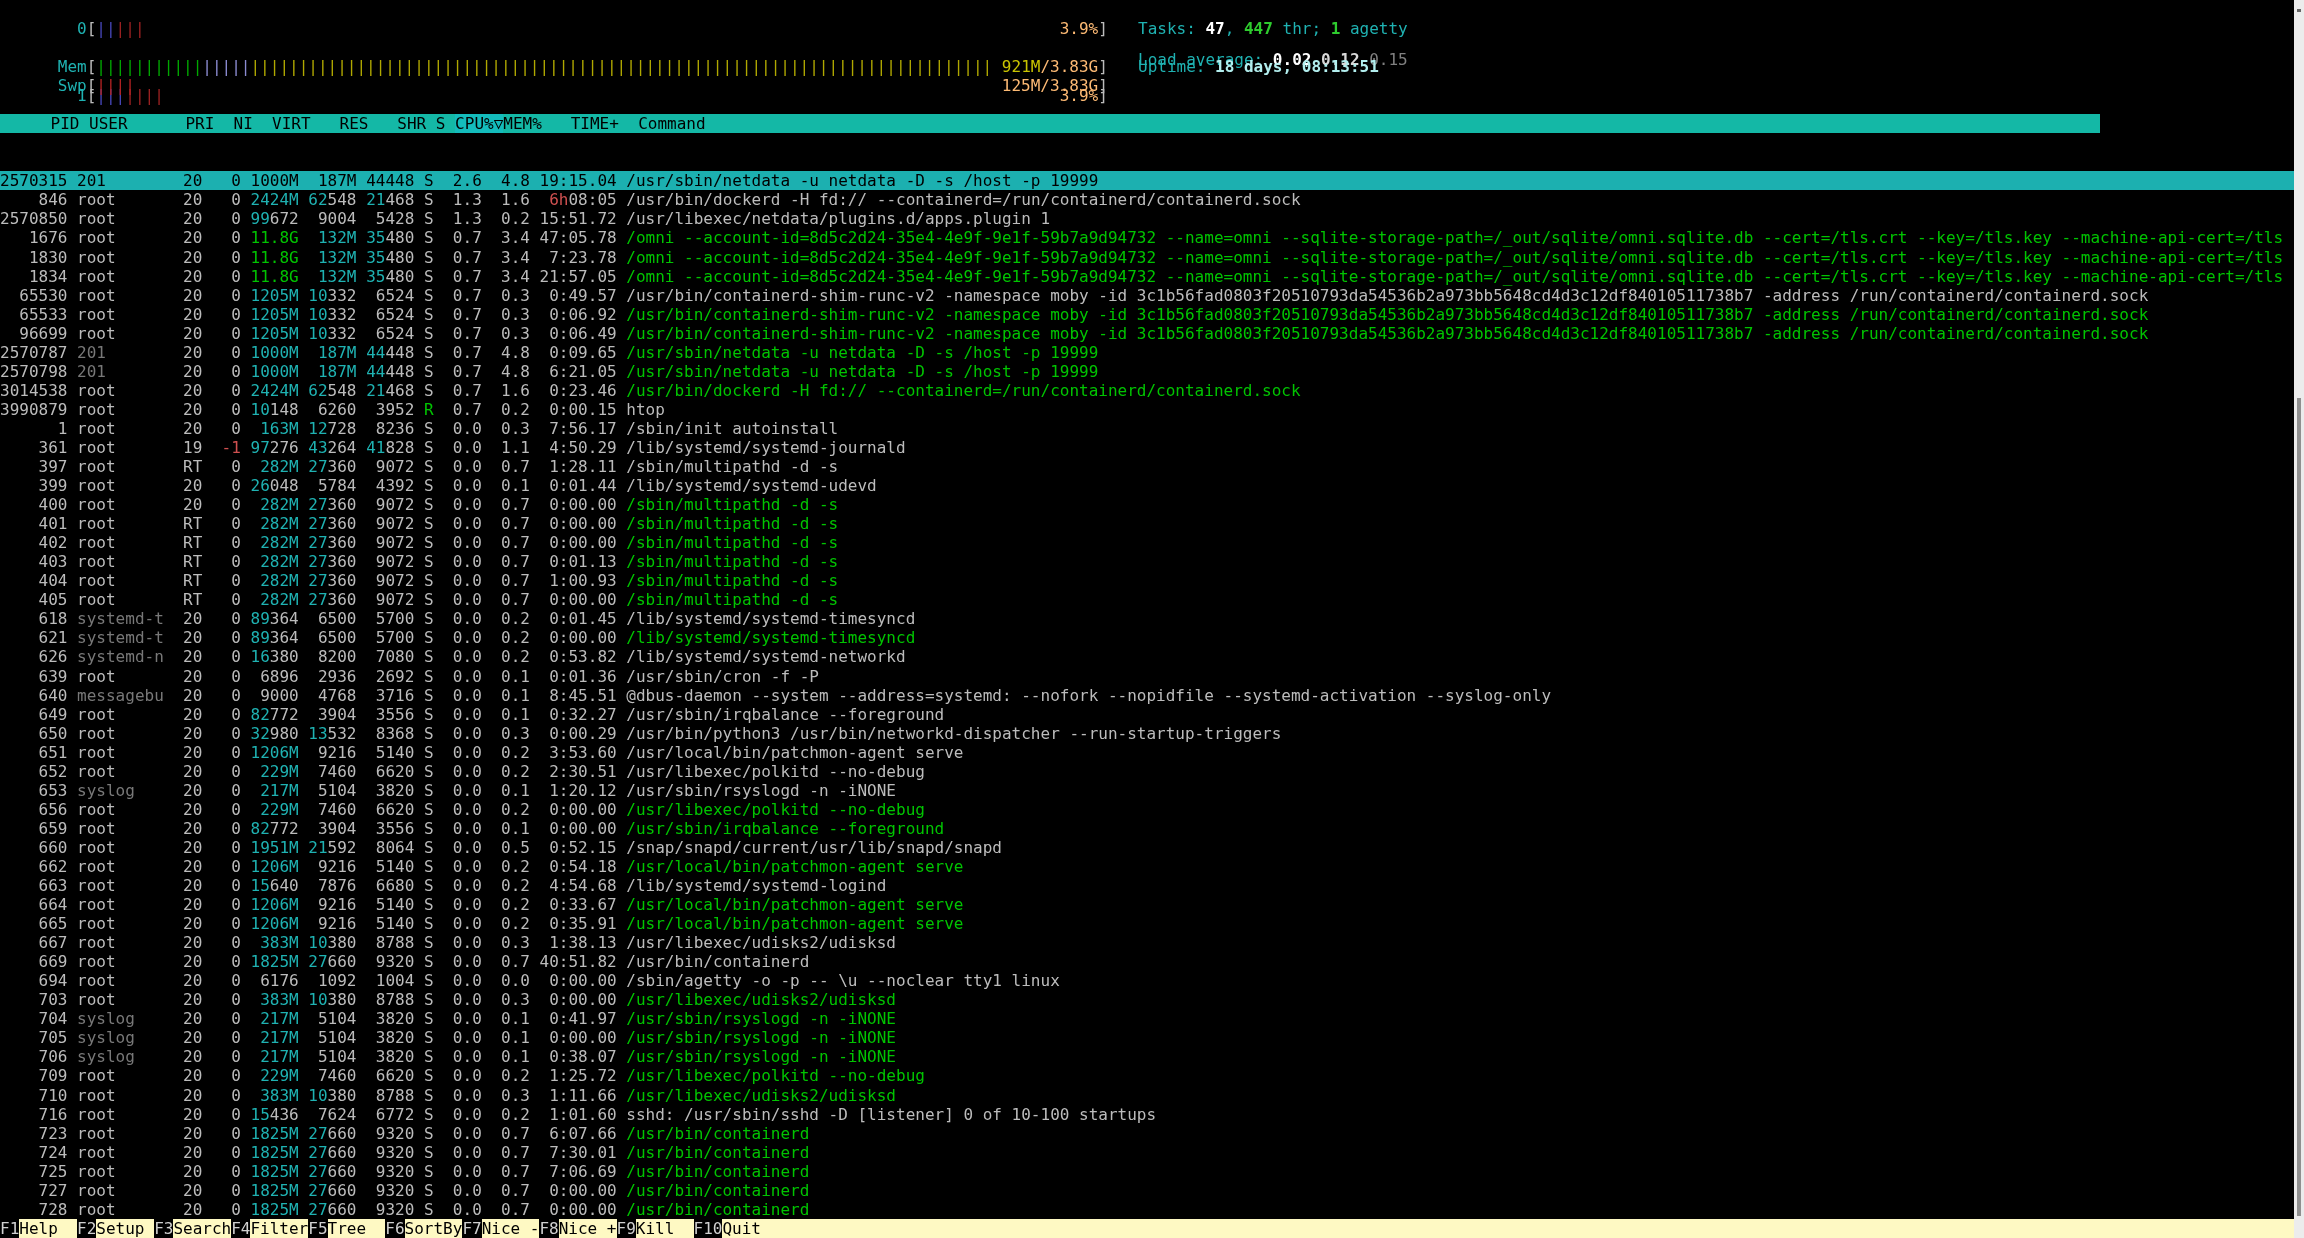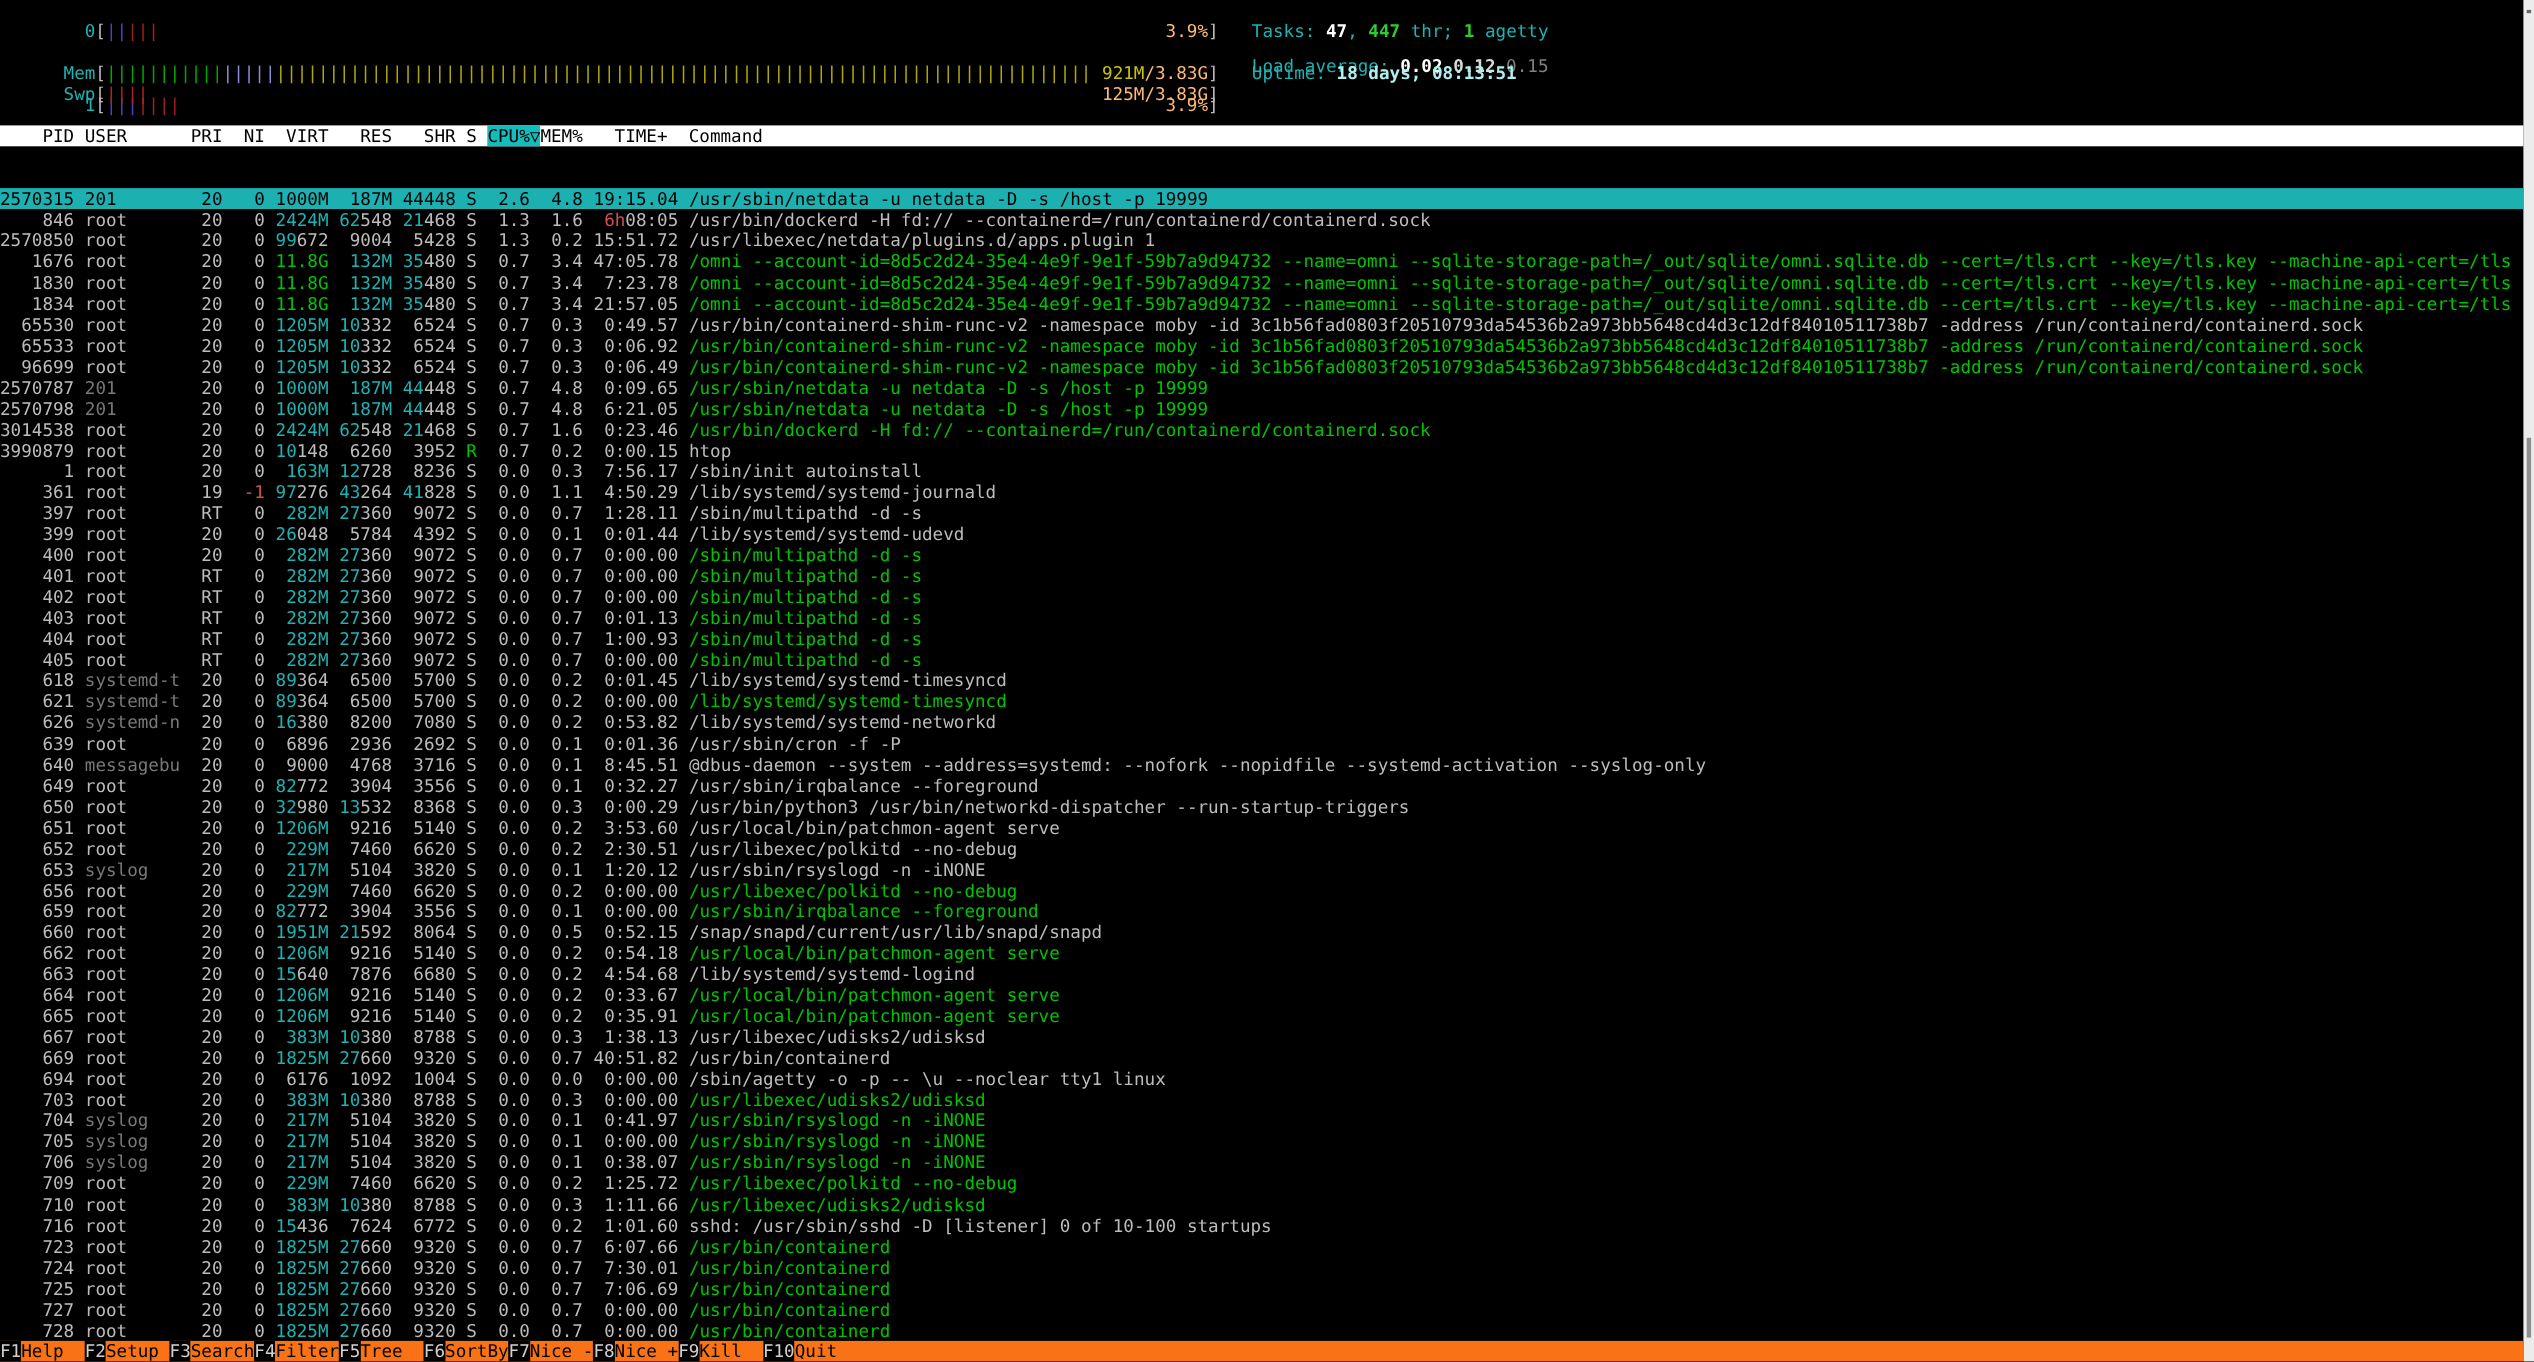--- a/index.html
+++ b/index.html
@@ -8,29 +8,29 @@
   .line{position:absolute;left:0;height:19.05px;line-height:19.05px;white-space:pre;color:#bcbcbc;}
   .rcol{left:1138px;}
   
   .fg{color:#bcbcbc}.dim{color:#787878}.cy{color:#1fb2b2}.gr{color:#00c400}.rd{color:#d05050}
   .bwhite{color:#ffffff;font-weight:bold}.bgray{color:#d8d8d8;font-weight:bold}.g15{color:#808080}
   .bgreen{color:#2ecc2e;font-weight:bold}.bcyan{color:#b2eeee;font-weight:bold}
   
   .cpublue{color:#4646b8}.cpured{color:#9c2121}.tgreen{color:#00a800}.tlav{color:#8c8cd2}
   .tyellow{color:#b0a800}.tyellowtxt{color:#c9c400}.tred{color:#b22222}.meterval{color:#fdba74}
   
-  .hdr{background:#ffffff;color:#000;width:2294px;}
+  .hdr{background:#14b8a6;color:#000;width:2088px;padding-left:12px;}
   .hdr span{color:#000}
   .sortcol{background:#14bcbc;color:#000}
   .arrow{display:inline-block;width:9.63px;overflow:hidden;vertical-align:top}
   .prow{width:2294px;margin-top:38px;}
   .sel{background:#1cb0b0;}
   .sel span{color:#000 !important;}
   
-  .fnbar{background:#f97316;color:#000;width:2294px;}
+  .fnbar{background:#fef9c3;color:#000;width:2294px;}
   .fnkey{background:#000;color:#d0d0d0;}
   .fnlabel{color:#000;}
   
   .sb{position:absolute;right:0;top:0;width:10px;height:1238px;background:#ececec;}
   .sbdash{position:absolute;left:3px;top:9px;width:4px;height:3px;background:#666;}
   .sbthumb{position:absolute;left:3px;top:398px;width:4px;height:818px;background:#8f8f8f;}
 </style>
 </head>
 <body>
 

